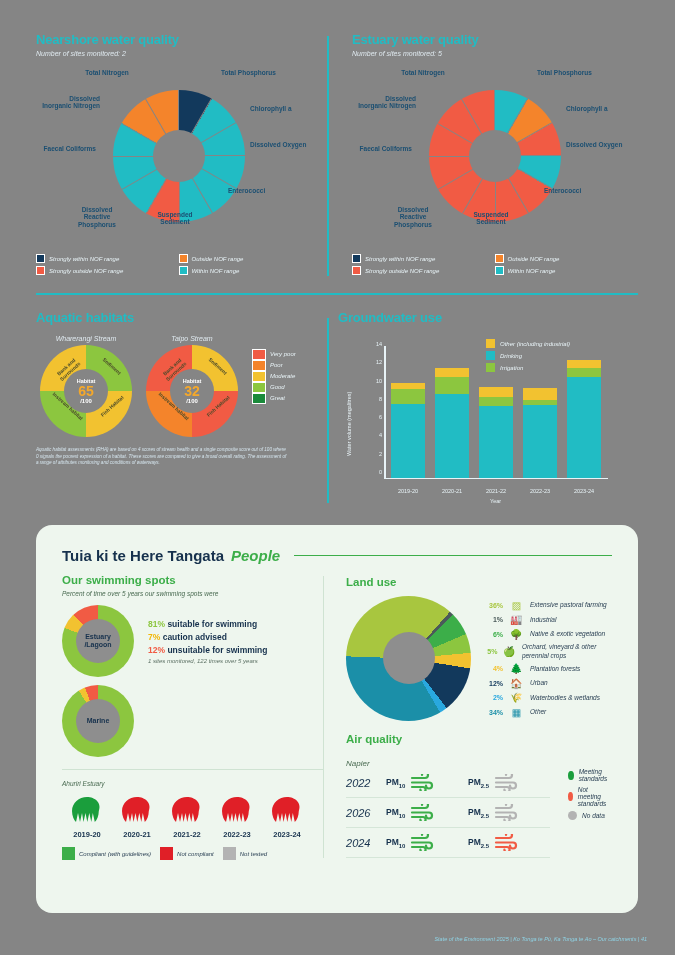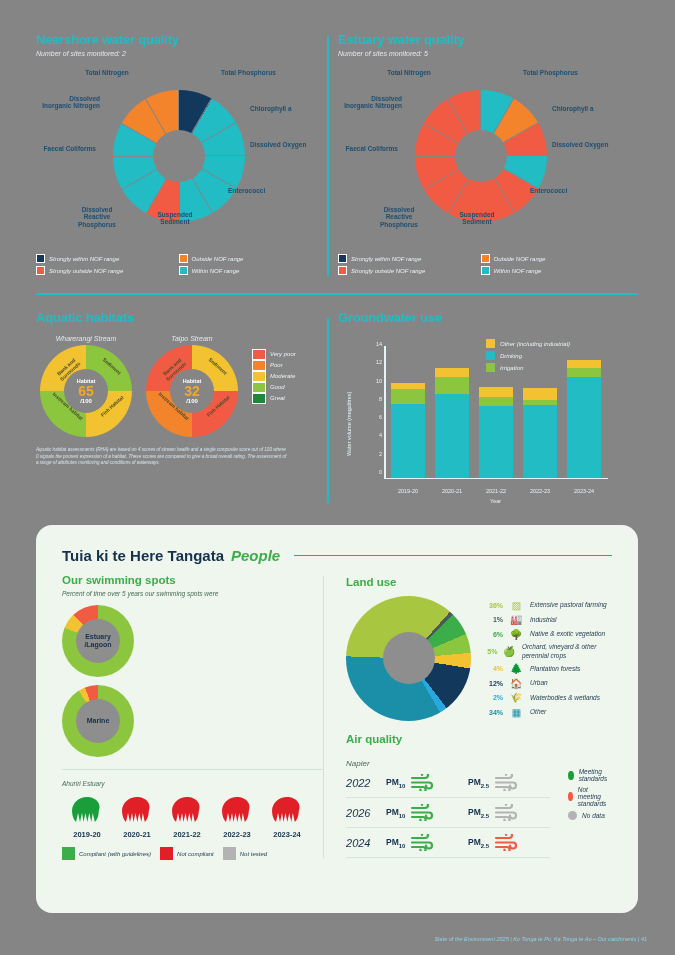--- a/index.html
+++ b/index.html
@@ -14,21 +14,21 @@
 
   
   .sec-title {
     font-size: 13px; font-weight: bold; color: #21bcc4;
     letter-spacing: -.2px;
   }
   .sec-sub { font-size: 7px; color: #dfe9ef; font-style: italic; margin-top: 3px; }
 
   
   .top-left  { position: absolute; left: 36px;  top: 32px; width: 285px; }
-  .top-right { position: absolute; left: 338px; top: 32px; width: 300px; }
+  .top-right { position: absolute; left: 352px; top: 32px; width: 300px; }
   .mid-left  { position: absolute; left: 36px;  top: 310px; width: 285px; }
   .mid-right { position: absolute; left: 338px; top: 310px; width: 300px; }
 
   .vdiv-top { position: absolute; left: 327px; top: 36px; width: 2px; height: 240px; background: #21bcc4; }
   .vdiv-mid { position: absolute; left: 327px; top: 318px; width: 2px; height: 185px; background: #21bcc4; }
   .hdiv     { position: absolute; left: 36px; top: 293px; width: 602px; height: 2px; background: #21bcc4; }
 
   
   .wq-wrap { position: relative; width: 285px; height: 185px; margin-top: 6px; }
   .wq-donut {
@@ -422,20 +422,26 @@
 
     <div class="card-body">
 
       <div class="col-l">
         <div class="grn-h">Our swimming spots</div>
         <div class="grn-sub">Percent of time over 5 years our swimming spots were</div>
         <div id="swim-list">
             <div class="swim-row">
               <div class="swim-donut" style="background: conic-gradient(rgb(140, 198, 63) 0%, rgb(140, 198, 63) 81%, rgb(242, 194, 48) 81%, rgb(242, 194, 48) 88%, rgb(241, 91, 68) 88%, rgb(241, 91, 68) 100%);">
                 <div class="swim-ctr">Estuary<br>/Lagoon</div>
+              </div>
+              <div class="swim-txt">
+                <div class="swim-line"><span style="color:#8cc63f">81%</span> suitable for swimming</div>
+     <div class="swim-line"><span style="color:#f2b705">7%</span> caution advised</div>
+     <div class="swim-line"><span style="color:#f15b44">12%</span> unsuitable for swimming</div>
+     <div class="swim-note">1 sites monitored, 122 times over 5 years</div>
               </div>
             </div>
             <div class="swim-row">
               <div class="swim-donut" style="background: conic-gradient(rgb(140, 198, 63) 0%, rgb(140, 198, 63) 91%, rgb(242, 194, 48) 91%, rgb(242, 194, 48) 94%, rgb(241, 91, 68) 94%, rgb(241, 91, 68) 100%);">
                 <div class="swim-ctr">Marine</div>
               </div>
             </div>
           </div>
 
         <div class="hr-soft"></div>

